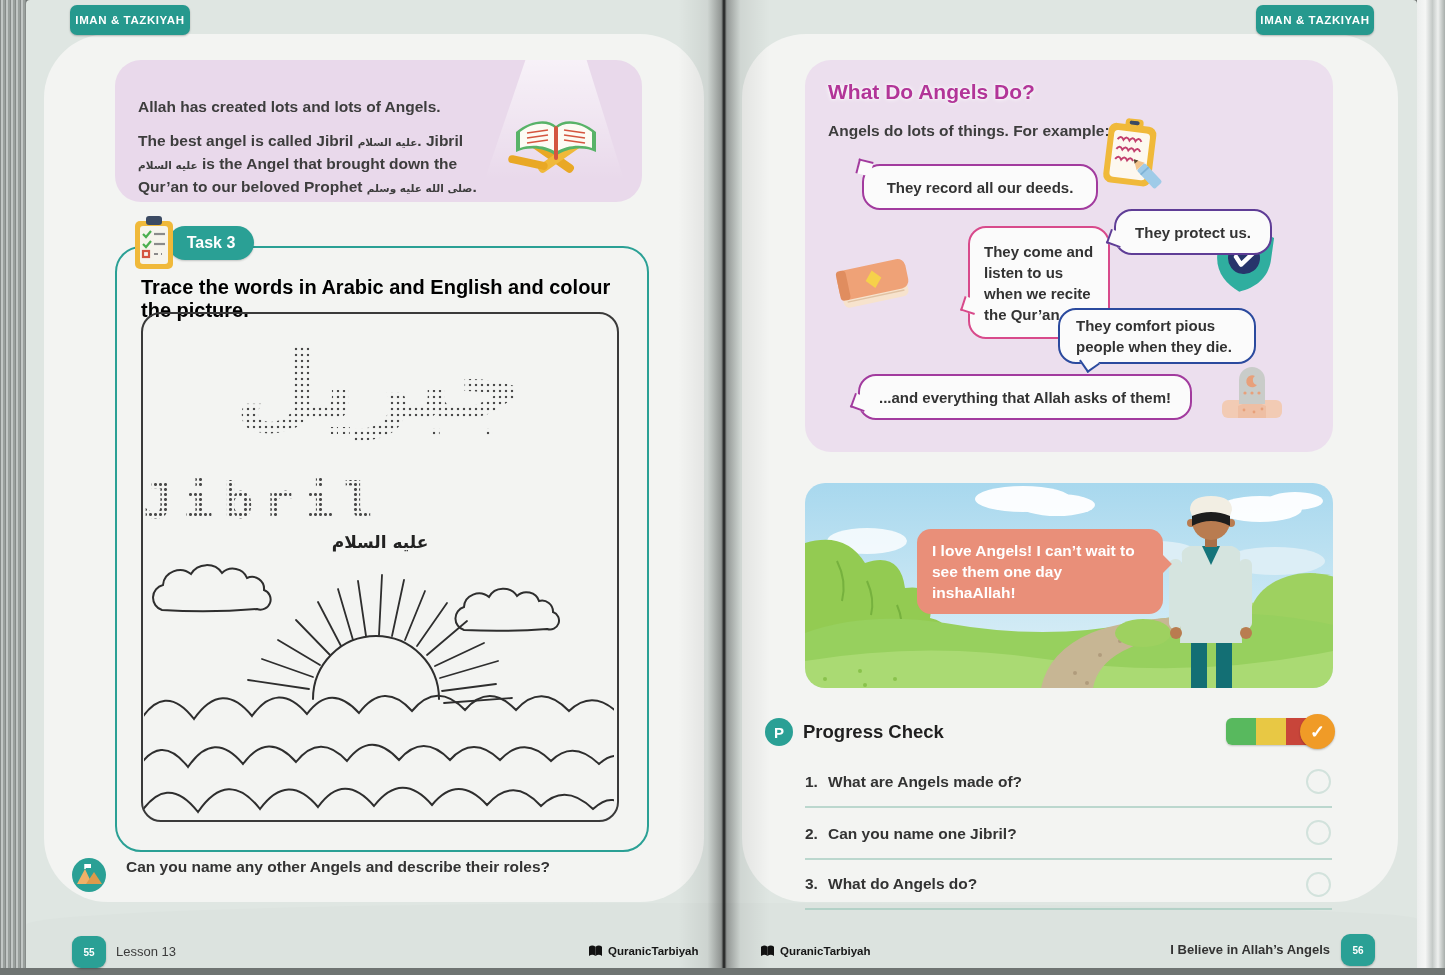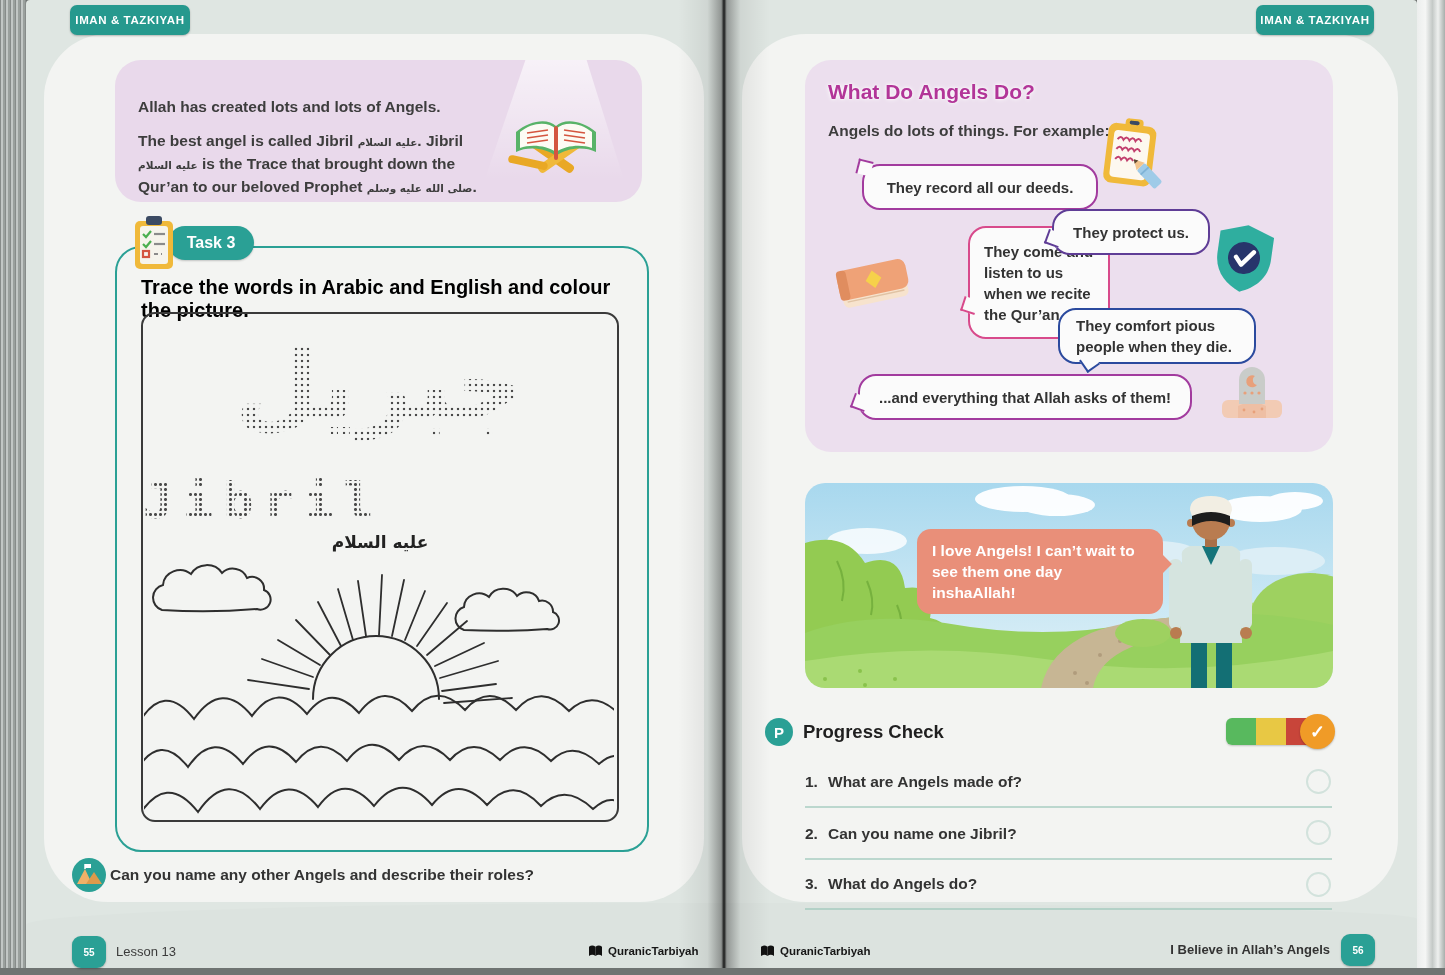--- a/index.html
+++ b/index.html
@@ -40,30 +40,30 @@
   .intro-text p{margin:12px 0 8px 0;}
   .ar{font-family:"DejaVu Sans",sans-serif;}
   .honorific{font-size:10.5px;font-weight:bold;}
 
   
   .task-box{position:absolute;left:115px;top:246px;width:530px;height:602px;border:2.5px solid #2aa095;border-radius:26px;z-index:2;}
   .task-pill{position:absolute;left:168px;top:226px;width:86px;height:34px;background:#2aa095;border-radius:17px;
     color:#fff;font-weight:bold;font-size:16px;display:flex;align-items:center;justify-content:center;z-index:4;
     box-shadow:0 1px 2px rgba(0,0,0,.2);}
   .task-instruction{position:absolute;left:141px;top:276px;width:480px;font-size:20px;font-weight:bold;color:#000000;z-index:3;}
-  .trace-box{position:absolute;left:141px;top:312px;width:474px;height:506px;border:2px solid #3a3a3a;border-radius:14px;z-index:3;}
+  .trace-box{position:absolute;left:141px;top:312px;width:474px;height:506px;border:2px solid #3a3a3a;border-radius:20px;z-index:3;}
   .dotted{color:transparent;background-image:radial-gradient(#4a4a4a 1.3px,transparent 1.6px);
     background-size:6px 6px;-webkit-background-clip:text;background-clip:text;}
   .trace-ar{position:absolute;left:0;top:14px;width:100%;text-align:center;font-size:96px;line-height:1.2;font-weight:bold;}
   .trace-en{position:absolute;left:0;top:158px;width:100%;text-align:left;font-size:50px;letter-spacing:10px;
     font-weight:bold;background-size:5px 5px;font-family:"DejaVu Sans Mono","Liberation Mono",monospace;}
   .trace-hon{position:absolute;left:0;top:218px;width:100%;text-align:center;font-size:17px;font-weight:bold;color:#222;}
   .colour-svg{position:absolute;left:1px;top:244px;}
 
-  .ask-row{position:absolute;left:72px;top:858px;display:flex;align-items:center;gap:4px;z-index:5;}
+  .ask-row{position:absolute;left:72px;top:858px;display:flex;gap:20px;z-index:5;}
   .ask-text{font-size:15.5px;font-weight:600;color:#333;}
   .lesson{position:absolute;left:116px;top:944px;font-size:13px;color:#3b3b3b;z-index:5;}
 
   
   .angels-box{position:absolute;left:805px;top:60px;width:528px;height:392px;background:#ecdfee;border-radius:26px;z-index:2;}
   .angels-heading{position:absolute;left:828px;top:80px;font-size:21px;font-weight:bold;color:#b23598;z-index:3;
     text-shadow:0 0 5px #fff,0 0 2px #fff;}
   .angels-sub{position:absolute;left:828px;top:122px;font-size:15.5px;font-weight:600;color:#3d3d3d;z-index:3;}
 
   .bubble{position:absolute;background:#fbfbfb;border-radius:18px;color:#333;font-size:15px;font-weight:600;
@@ -113,21 +113,21 @@
     <span>IMAN &amp; TAZKIYAH</span>
   </div>
   <div class="cat-badge" style="left:1256px;width:118px;">
     <span>IMAN &amp; TAZKIYAH</span>
   </div>
 
   <div class="intro-box">
     <div class="beam"></div>
     <div class="intro-text">
       <p><span>Allah has created lots and lots of Angels.</span></p>
-      <p><span>The best angel is called Jibril </span><span class="ar honorific">عليه السلام</span><span>. Jibril </span><span class="ar honorific">عليه السلام</span><span> is the Trace that brought down the Qur’an to our beloved Prophet </span><span class="ar honorific">صلى الله عليه وسلم</span><span>.</span></p>
+      <p><span>The best angel is called Jibril </span><span class="ar honorific">عليه السلام</span><span>. Jibril </span><span class="ar honorific">عليه السلام</span><span> is the Angel that brought down the Qur’an to our beloved Prophet </span><span class="ar honorific">صلى الله عليه وسلم</span><span>.</span></p>
     </div>
 
     <svg class="abs" style="left:378px;top:38px;" width="126" height="96" viewBox="0 0 126 96">
       <g transform="translate(63,48)">
         <rect x="-34" y="6" width="62" height="9" rx="4" transform="rotate(35)" fill="#e9a825"></rect>
         <rect x="-28" y="6" width="62" height="9" rx="4" transform="rotate(-35)" fill="#f0b93a"></rect>
         <rect x="-44" y="18" width="40" height="8" rx="4" transform="rotate(12)" fill="#e9a825"></rect>
         <path d="M-40,-14 C-26,-26 -8,-28 0,-20 L0,10 C-10,2 -28,0 -40,6 z" fill="#58b368"></path>
         <path d="M40,-14 C26,-26 8,-28 0,-20 L0,10 C10,2 28,0 40,6 z" fill="#58b368"></path>
         <path d="M-36,-14 C-24,-24 -8,-25 0,-17 L0,6 C-10,-1 -26,-2 -36,2 z" fill="#fdfbf4"></path>
@@ -243,21 +243,21 @@
       <path d="M40,50 L30,55.5 L40,61 z" fill="#f2c48d"></path>
       <path d="M34,53 L30,55.5 L34,58 z" fill="#5a4632"></path>
     </g>
   </svg>
 
   <div class="bubble" style="left:862px;top:164px;width:236px;height:46px;border:2.2px solid #a23b9e;justify-content:center;z-index:4;">
     <span>They record all our deeds.</span>
     <span class="tail" style="left:-7px;top:-6px;border-left:2.2px solid #a23b9e;border-top:2.2px solid #a23b9e;transform:rotate(14deg);"></span>
   </div>
 
-  <div class="bubble" style="left:1052px;top:209px;width:158px;height:46px;border:2.2px solid #5f3d96;justify-content:center;z-index:5;">
+  <div class="bubble" style="left:1114px;top:209px;width:158px;height:46px;border:2.2px solid #5f3d96;justify-content:center;z-index:5;">
     <span>They protect us.</span>
     <span class="tail" style="left:-8px;bottom:7px;border-left:2.2px solid #5f3d96;border-bottom:2.2px solid #5f3d96;transform:rotate(20deg);"></span>
   </div>
 
   <div class="bubble" style="left:932px;top:226px;width:142px;height:113px;border:2.2px solid #d84a8b;z-index:3;padding:10px 14px;margin-left:36px;">
     <span>They come and listen to us when we recite the Qur’an.</span>
     <span class="tail" style="left:-8px;bottom:24px;border-left:2.2px solid #d84a8b;border-bottom:2.2px solid #d84a8b;transform:rotate(18deg);"></span>
   </div>
 
   <div class="bubble" style="left:1058px;top:308px;width:198px;height:56px;border:2.2px solid #2b4a9e;z-index:4;padding:8px 16px;">

